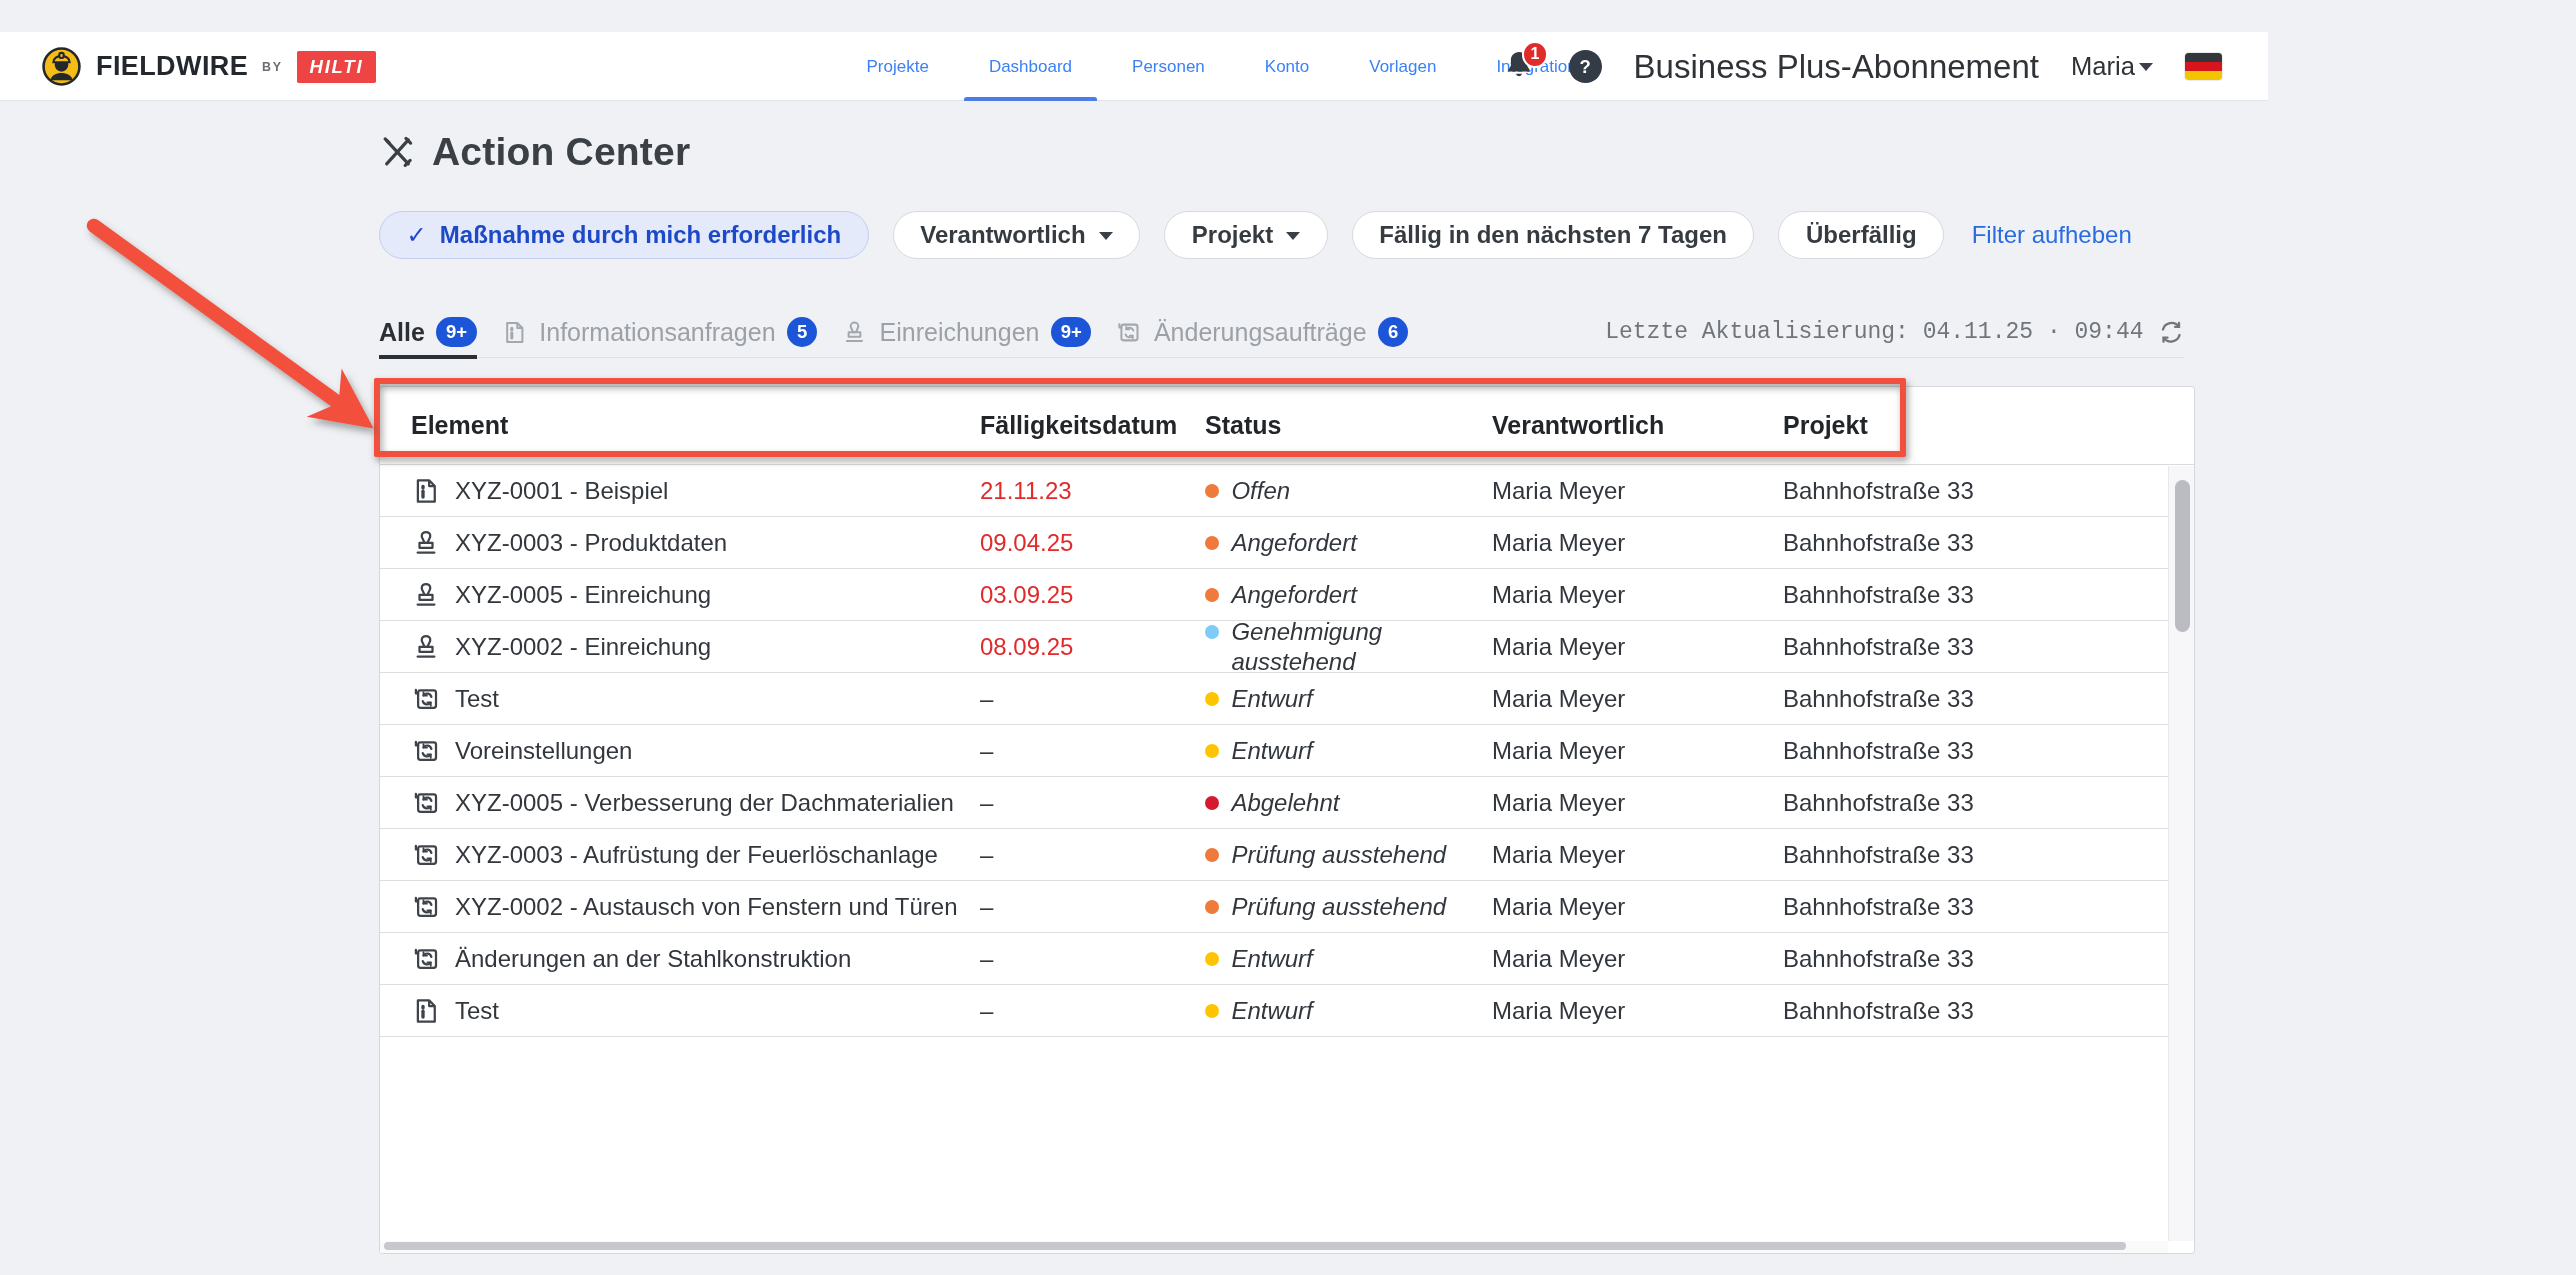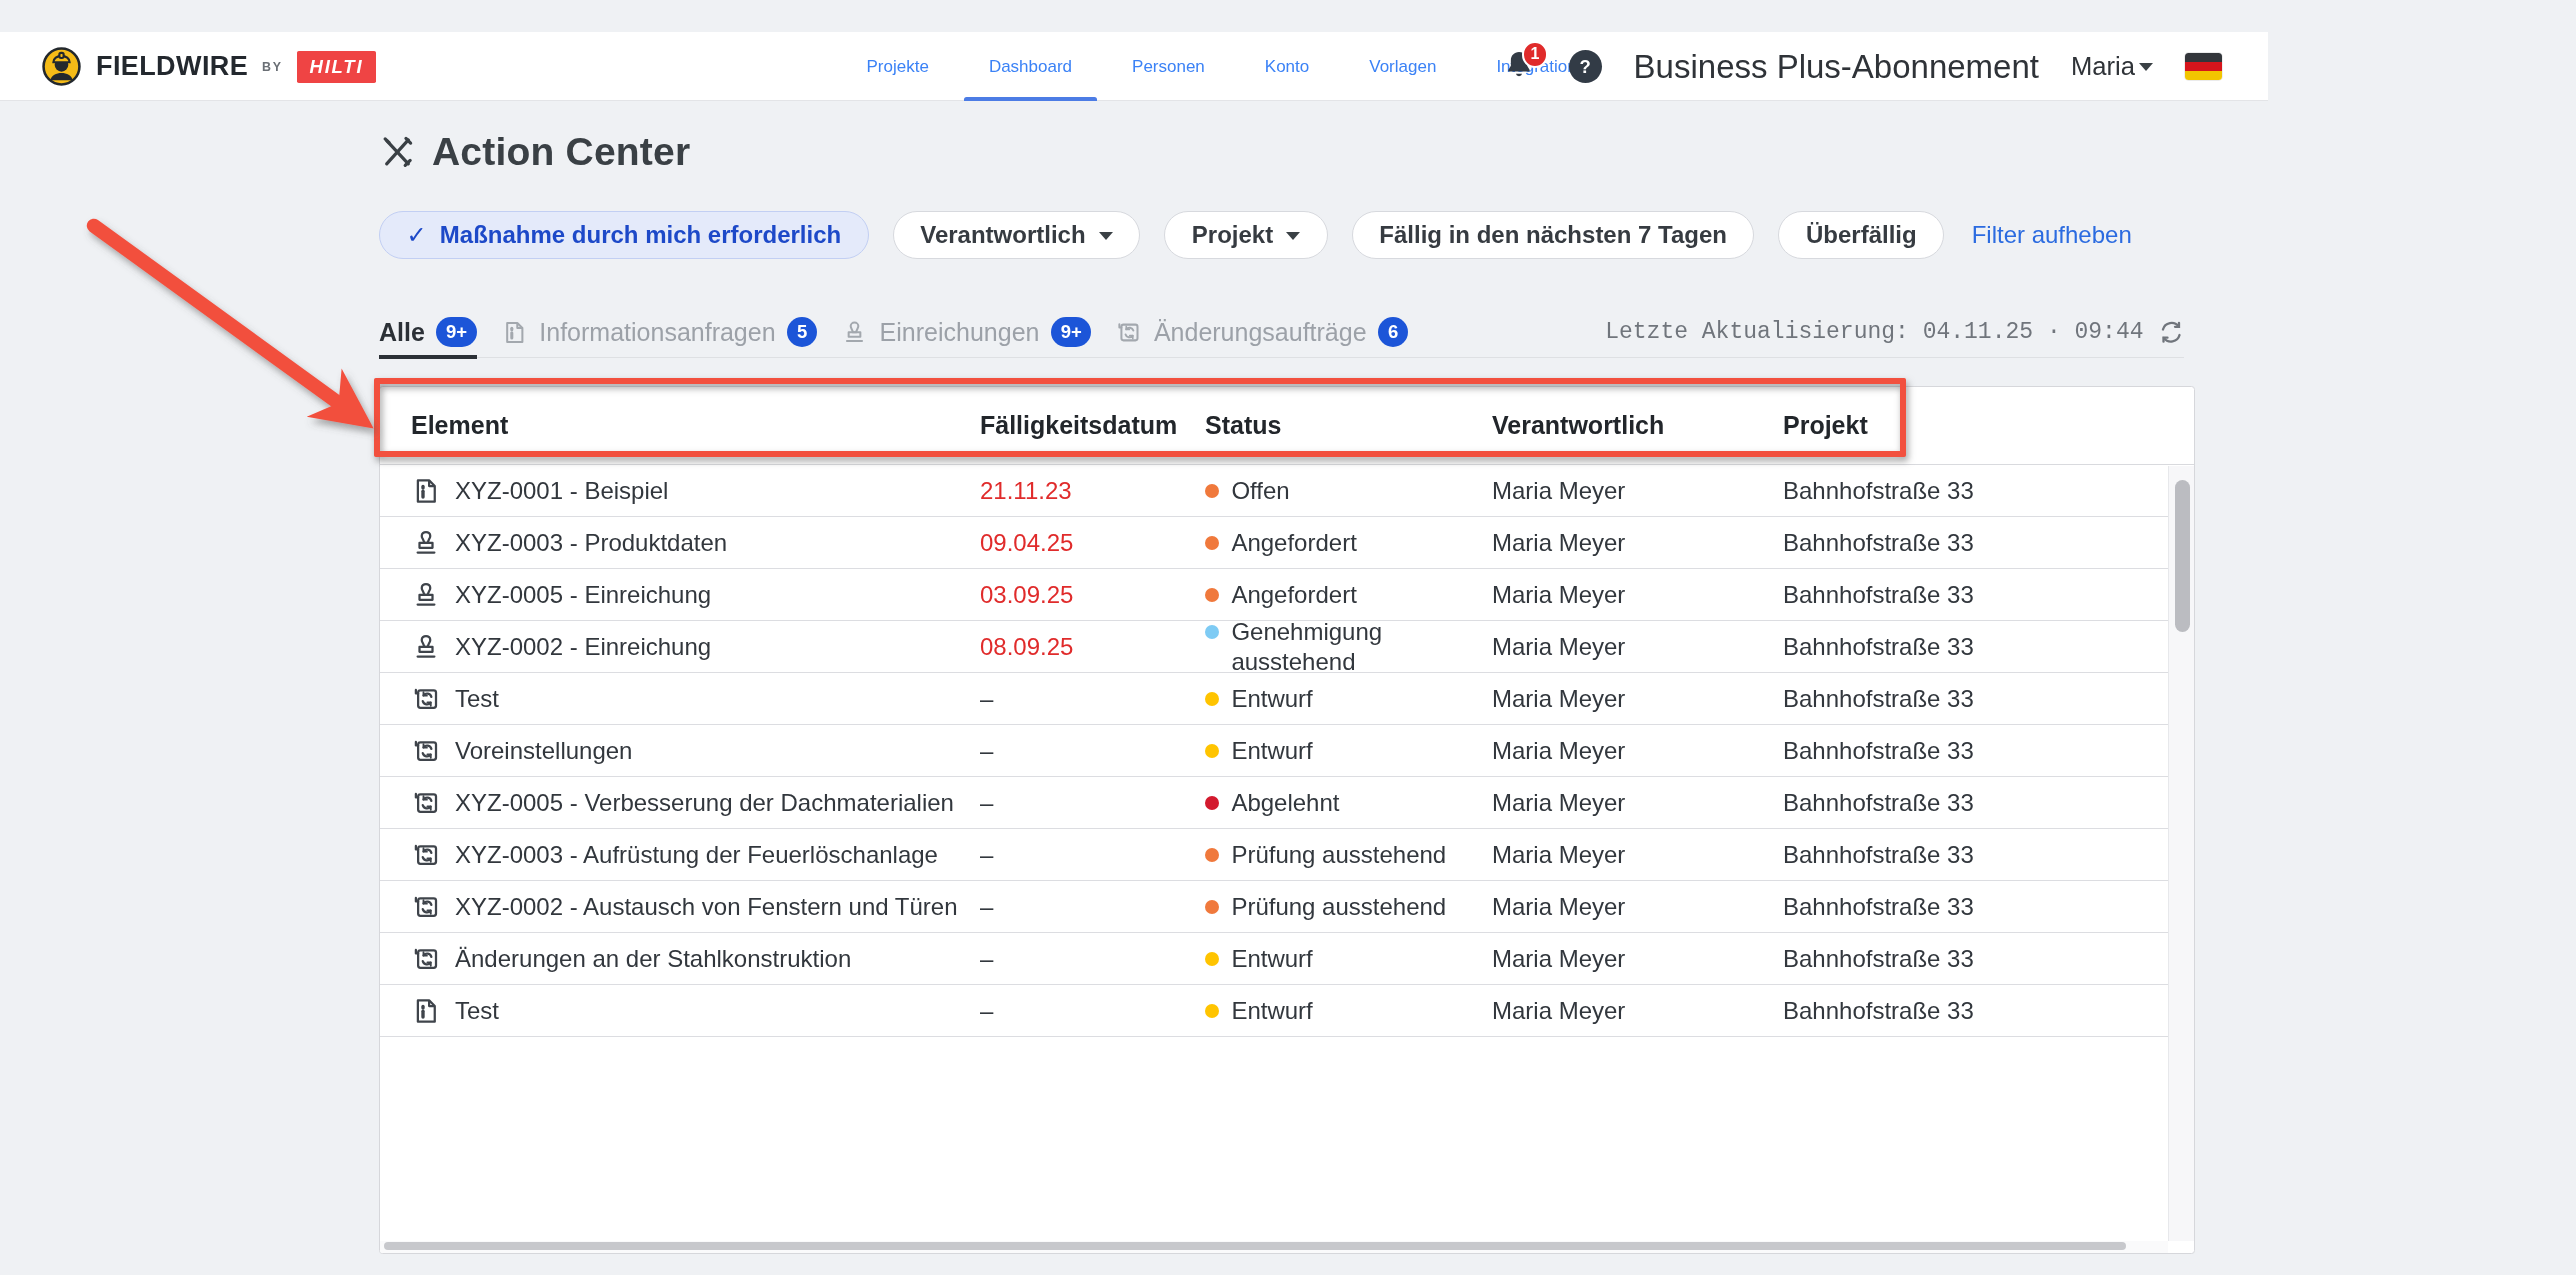--- a/index.html
+++ b/index.html
@@ -92,21 +92,21 @@
   .col0 { width:569px; flex:0 0 569px; }
   .col1 { width:225px; flex:0 0 225px; }
   .col2 { width:287px; flex:0 0 287px; }
   .col3 { width:291px; flex:0 0 291px; }
   .col4 { flex:1; }
   .cell-element { display:flex; align-items:center; gap:14px; white-space:nowrap; overflow:hidden; }
   .row-icon svg { width:30px; height:30px; display:block; color:#3F444B; }
   .overdue { color:#E02B2B; }
   .cell-status { display:flex; align-items:flex-start; gap:12.4px; }
   .dot { width:14px; height:14px; border-radius:50%; flex:0 0 14px; margin-top:8px; }
-  .status-text { max-width:226px; line-height:1.25; }
+  .status-text { max-width:226px; line-height:1.25;font-style:italic; }
 
   
   .vscroll {
     position:absolute; top:79px; right:0; bottom:12.4px; width:25.6px;
     background:#F7F7F9; border-left:0.9px solid #E7E8EB;
   }
   .vscroll-thumb { position:absolute; left:5.3px; top:14px; width:15px; height:152px; background:#BBBCC1; border-radius:8px; }
   .hscroll { position:absolute; left:0; right:25.6px; bottom:0; height:12.4px; background:#FAFAFB; }
   .hscroll-thumb { position:absolute; left:4.4px; right:42px; top:1.8px; height:8px; background:#C7C8CC; border-radius:4.4px; }
 

